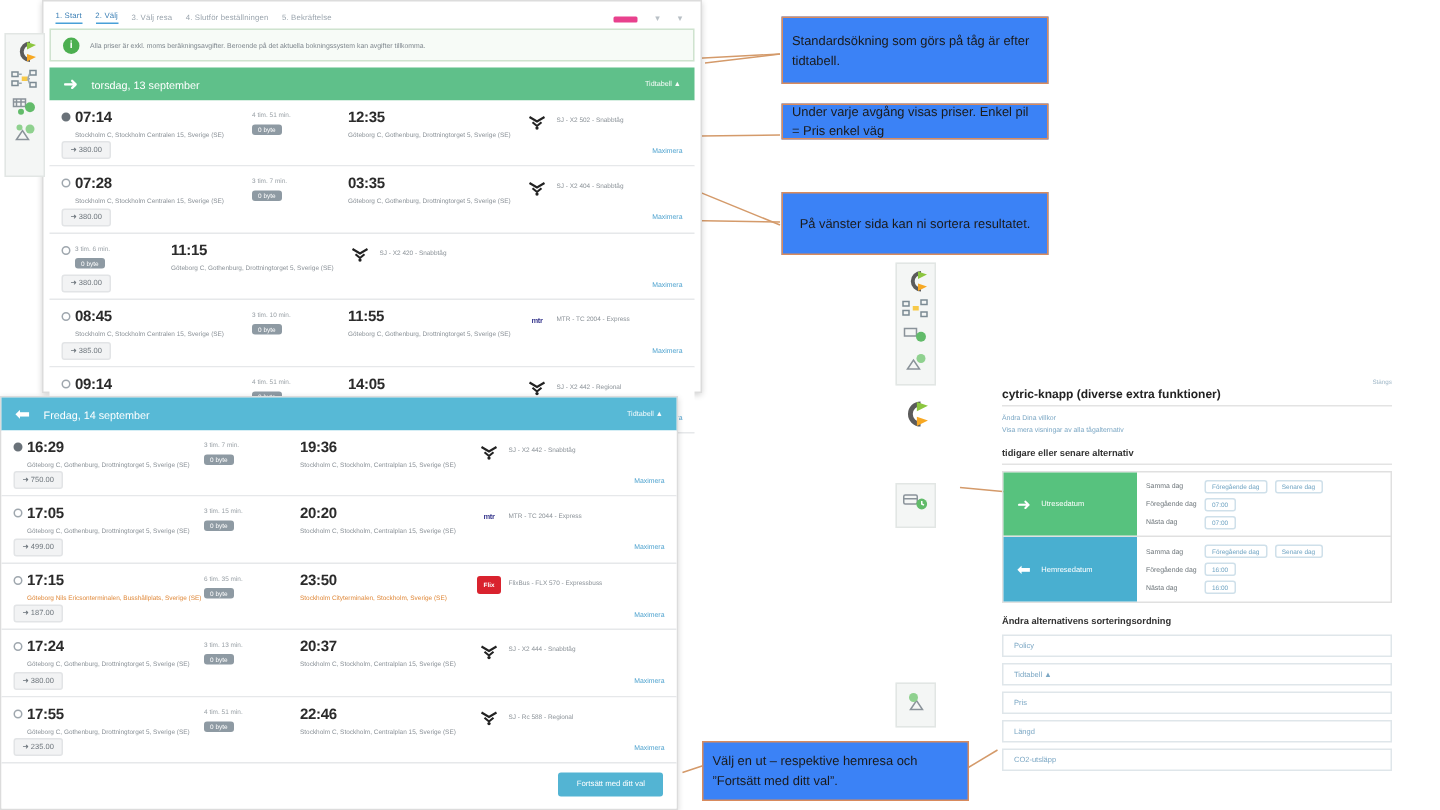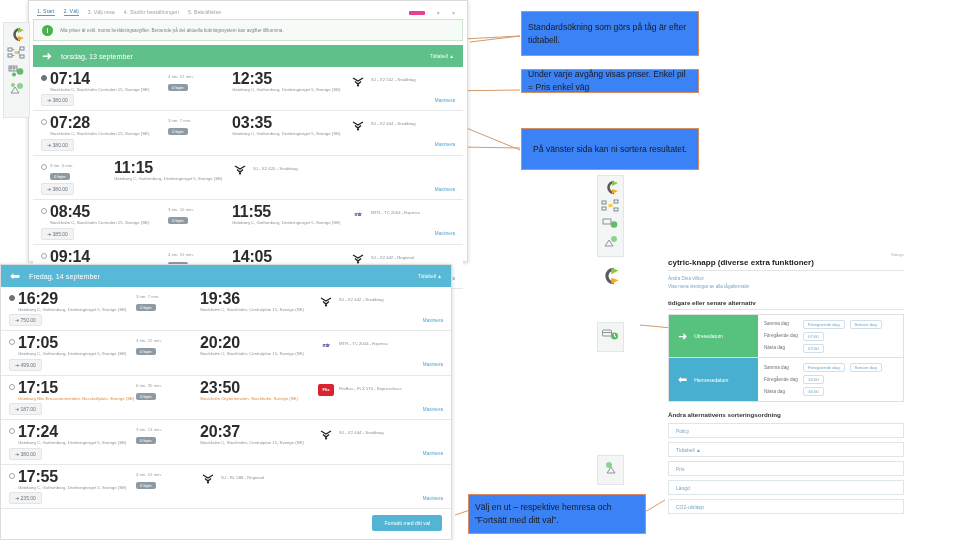--- a/index.html
+++ b/index.html
@@ -39,21 +39,21 @@
   .daybar .lbl{font-size:7.2px;}
   .daybar .right{margin-left:auto;font-size:4.8px;opacity:.95;}
 
   
   .rowwrap{border-bottom:1px solid #e6e8ea;background:#fff;position:relative;}
   .row{display:flex;align-items:flex-start;padding:6px 8px 2px 8px;}
   .rowsel{width:9px;flex:none;padding-top:2px;}
   .radio{width:4px;height:4px;border:1px solid #9fa7ae;border-radius:50%;display:block;}
   .radio.on{background:#6a7279;border-color:#6a7279;}
   .timeblk{width:118px;flex:none;}
-  .time{font-size:16px;font-weight:bold;color:#2b2b2b;letter-spacing:-.2px;line-height:12px;}
+  .time{font-size:10px;font-weight:bold;color:#2b2b2b;letter-spacing:-.2px;line-height:12px;}
   .place{font-size:4.3px;color:#8b9298;line-height:5.4px;margin-top:2px;}
   .place.hl{color:#e08a3c;}
   .durblk{width:64px;flex:none;text-align:left;padding-top:1px;}
   .dur{font-size:4.3px;color:#9aa1a7;}
   .chg{display:inline-block;margin-top:2px;background:#8e9aa3;color:#fff;font-size:4.3px;
        padding:1px 4px;border-radius:2px;}
   .carrier{display:flex;gap:5px;align-items:flex-start;padding-top:2px;}
   .clogo{width:16px;height:12px;flex:none;display:flex;align-items:center;justify-content:center;}
   .clogo.red{background:#d9232e;border-radius:2px;}
   .clogo.red span{color:#fff;font-size:4.2px;font-weight:bold;}
@@ -443,20 +443,24 @@
       <div class="rowwrap">
         <div class="row">
           <div class="rowsel">
             <span class="radio"></span>
           </div>
           <div class="timeblk">
             <div class="time">17:55</div>
             <div class="place">Göteborg C, Gothenburg, Drottningtorget 5, Sverige (SE)</div>
           </div>
           <div class="durblk"><div class="dur">4 tim. 51 min.</div><div class="chg">0 byte</div></div>
+          <div class="timeblk">
+            <div class="time">22:46</div>
+            <div class="place">Stockholm C, Stockholm, Centralplan 15, Sverige (SE)</div>
+          </div>
           <div class="carrier">
             <div class="clogo">
               <svg width="14" height="11" viewBox="0 0 14 11">
                 <path d="M2 2 L7 5 L12 2" stroke="#222" stroke-width="1.4" fill="none"></path>
                 <path d="M4 5.5 L7 8 L10 5.5" stroke="#222" stroke-width="1.4" fill="none"></path>
                 <circle cx="7" cy="9.4" r="1.1" fill="#222"></circle>
               </svg>
             </div>
             <div class="cname">SJ - Rc 588 - Regional</div>
           </div>
@@ -537,21 +541,21 @@
 <div class="abs callout" style="left:521px;top:69px;width:178px;height:24px;z-index:5">
   <span>Under varje avgång visas priser. Enkel pil = Pris enkel väg</span>
 </div>
 <div class="abs callout" style="left:521px;top:128px;width:178px;height:42px;z-index:5">
   <span>På vänster sida kan ni sortera resultatet.</span>
 </div>
 <div class="abs callout" style="left:468px;top:494px;width:178px;height:40px;z-index:5">
   <span>Välj en ut – respektive hemresa och ”Fortsätt med ditt val”.</span>
 </div>
 
-<div class="abs" style="left:668px;top:252px;width:236px;height:272px;z-index:4;">
+<div class="abs" style="left:668px;top:252px;width:260px;height:272px;z-index:4;">
 
   <div class="rp-small" style="margin-bottom:1px;">Stängs</div>
   <div class="rp-title">cytric-knapp (diverse extra funktioner)</div>
   <div class="hr" style="margin:3px 0 4px 0;"></div>
 
   <div class="rp-sub">Ändra Dina villkor</div>
   <div class="rp-sub">Visa mera visningar av alla tågalternativ</div>
 
   <div class="rp-h" style="margin-top:8px;">tidigare eller senare alternativ</div>
   <div class="hr" style="margin:3px 0 4px 0;"></div>

